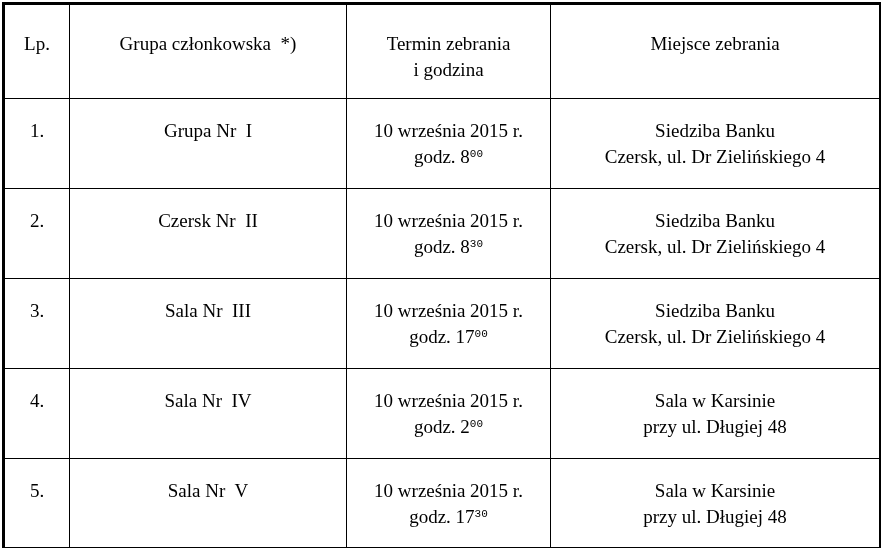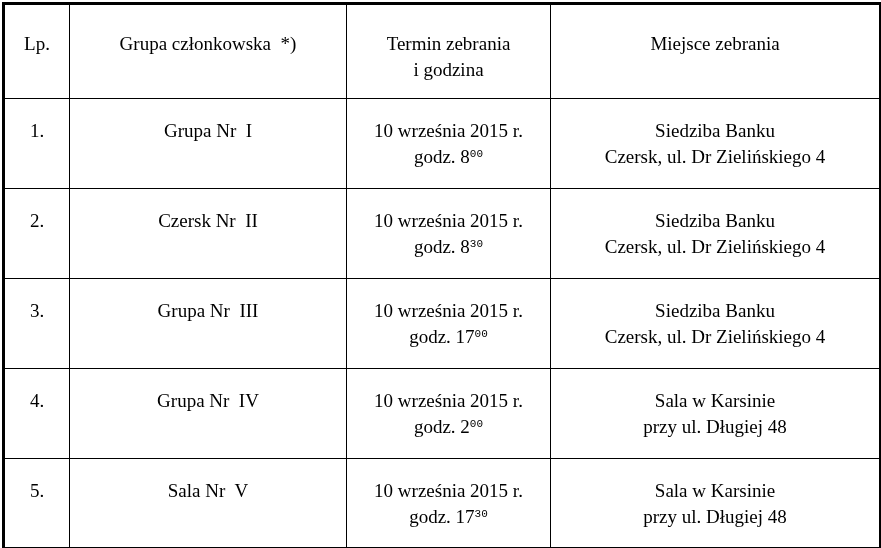--- a/index.html
+++ b/index.html
@@ -84,28 +84,28 @@
       </tr>
       <tr>
         <td>2.</td>
         <td>Czersk Nr  II</td>
         <td><span>10 września 2015 r.</span><br><span><span>godz. 8</span><sup class="minutes">30</sup></span></td>
         <td>Siedziba Banku
 Czersk, ul. Dr Zielińskiego 4</td>
       </tr>
       <tr>
         <td>3.</td>
-        <td>Grupa Nr  III</td>
+        <td>Sala Nr  III</td>
         <td><span>10 września 2015 r.</span><br><span><span>godz. 17</span><sup class="minutes">00</sup></span></td>
         <td>Siedziba Banku
 Czersk, ul. Dr Zielińskiego 4</td>
       </tr>
       <tr>
         <td>4.</td>
-        <td>Grupa Nr  IV</td>
+        <td>Sala Nr  IV</td>
         <td><span>10 września 2015 r.</span><br><span><span>godz. 2</span><sup class="minutes">00</sup></span></td>
         <td>Sala w Karsinie
 przy ul. Długiej 48</td>
       </tr>
       <tr>
         <td>5.</td>
         <td>Sala Nr  V</td>
         <td><span>10 września 2015 r.</span><br><span><span>godz. 17</span><sup class="minutes">30</sup></span></td>
         <td>Sala w Karsinie
 przy ul. Długiej 48</td>

